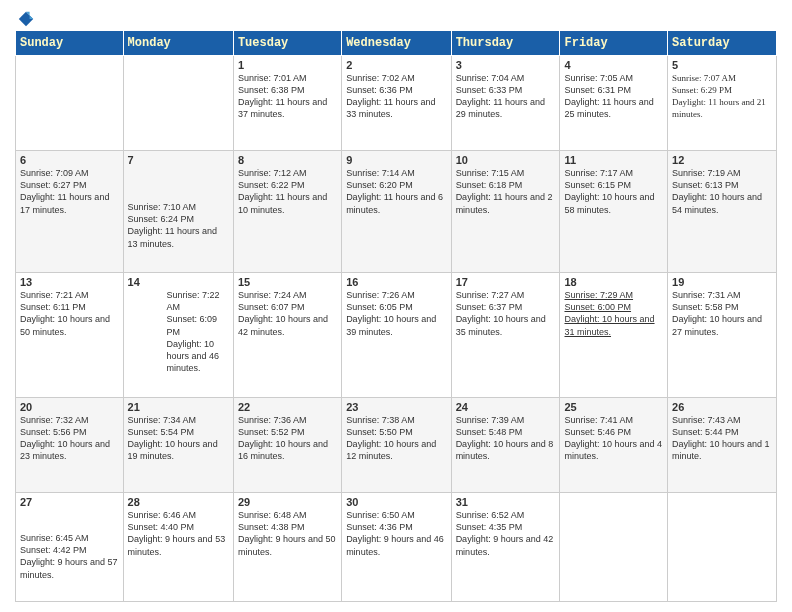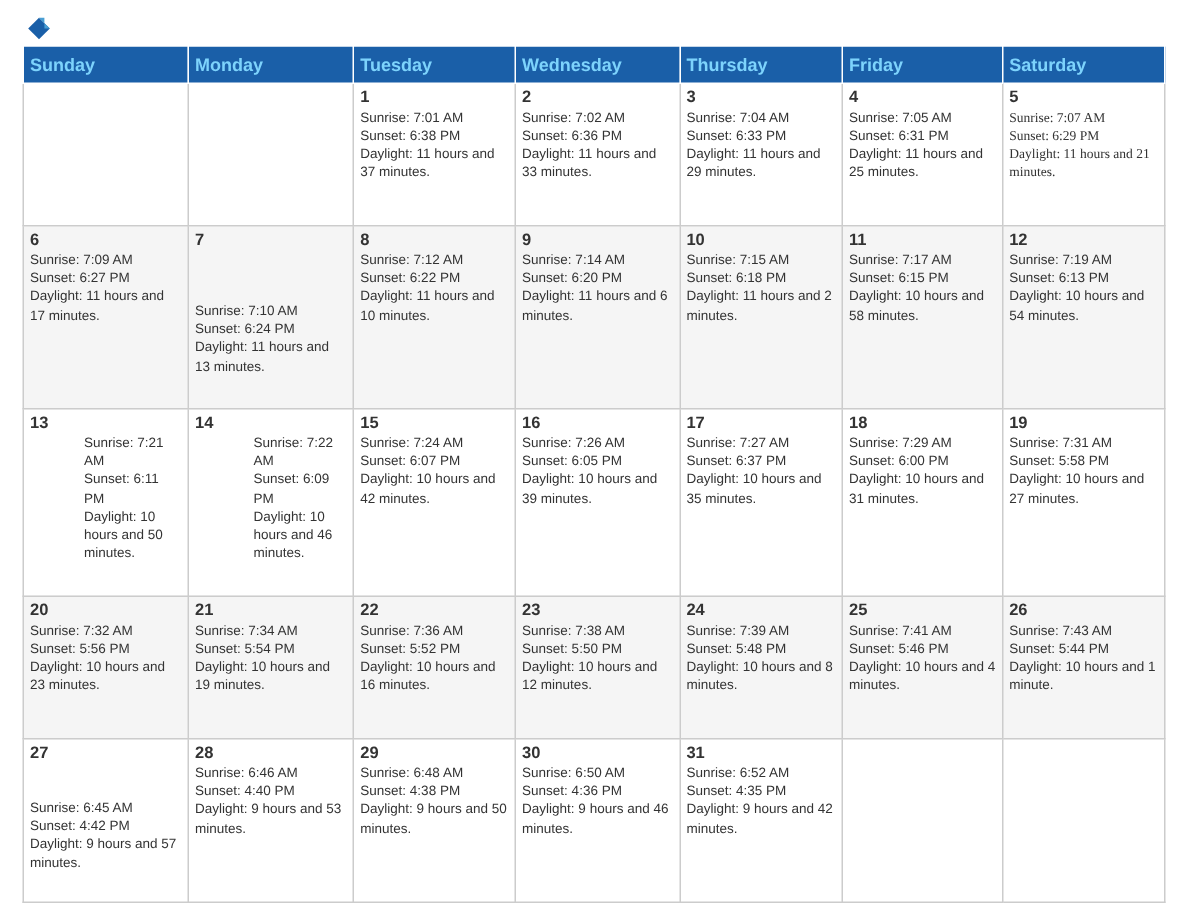--- a/index.html
+++ b/index.html
@@ -55,26 +55,27 @@
       color: #333;
       font-weight: normal;
     }
     .calendar-table {
       width: 100%;
       border-collapse: collapse;
       flex: 1;
     }
     .calendar-table th {
       background-color: #1a5fa8;
-      color: #7dd3fc;
+      color: #fef9c3;
       font-size: 12px;
       font-weight: bold;
       padding: 5px 4px;
       text-align: left;
       border: 1px solid #fff;
+      font-family: Liberation Mono, monospace;
     }
     .calendar-table td {
       vertical-align: top;
       border: 1px solid #ccc;
       padding: 3px 4px;
       font-size: 9.5px;
       color: #333;
       width: 113px;
       height: 80px;
       background: #fff;
@@ -205,21 +206,21 @@
           <td>
             <span class="day-number">12</span>
             <div class="day-info" style="white-space: pre-line;">Sunrise: 7:19 AM
 Sunset: 6:13 PM
 Daylight: 10 hours and 54 minutes.</div>
           </td>
         </tr>
         <tr>
           <td>
             <span class="day-number">13</span>
-            <div class="day-info" style="white-space: pre-line; margin-left: 36px;">Sunrise: 7:21 AM
+            <div class="day-info" style="white-space: pre-line;">Sunrise: 7:21 AM
 Sunset: 6:11 PM
 Daylight: 10 hours and 50 minutes.</div>
           </td>
           <td>
             <span class="day-number">14</span>
             <div class="day-info" style="white-space: pre-line; margin-left: 39px;">Sunrise: 7:22 AM
 Sunset: 6:09 PM
 Daylight: 10 hours and 46 minutes.</div>
           </td>
           <td>
@@ -235,21 +236,21 @@
 Daylight: 10 hours and 39 minutes.</div>
           </td>
           <td>
             <span class="day-number">17</span>
             <div class="day-info" style="white-space: pre-line;">Sunrise: 7:27 AM
 Sunset: 6:37 PM
 Daylight: 10 hours and 35 minutes.</div>
           </td>
           <td>
             <span class="day-number">18</span>
-            <div class="day-info" style="white-space: pre-line;">Sunrise: 7:29 AM
+            <div class="day-info" style="white-space: pre-line; text-decoration: underline;">Sunrise: 7:29 AM
 Sunset: 6:00 PM
 Daylight: 10 hours and 31 minutes.</div>
           </td>
           <td>
             <span class="day-number">19</span>
             <div class="day-info" style="white-space: pre-line;">Sunrise: 7:31 AM
 Sunset: 5:58 PM
 Daylight: 10 hours and 27 minutes.</div>
           </td>
         </tr>

